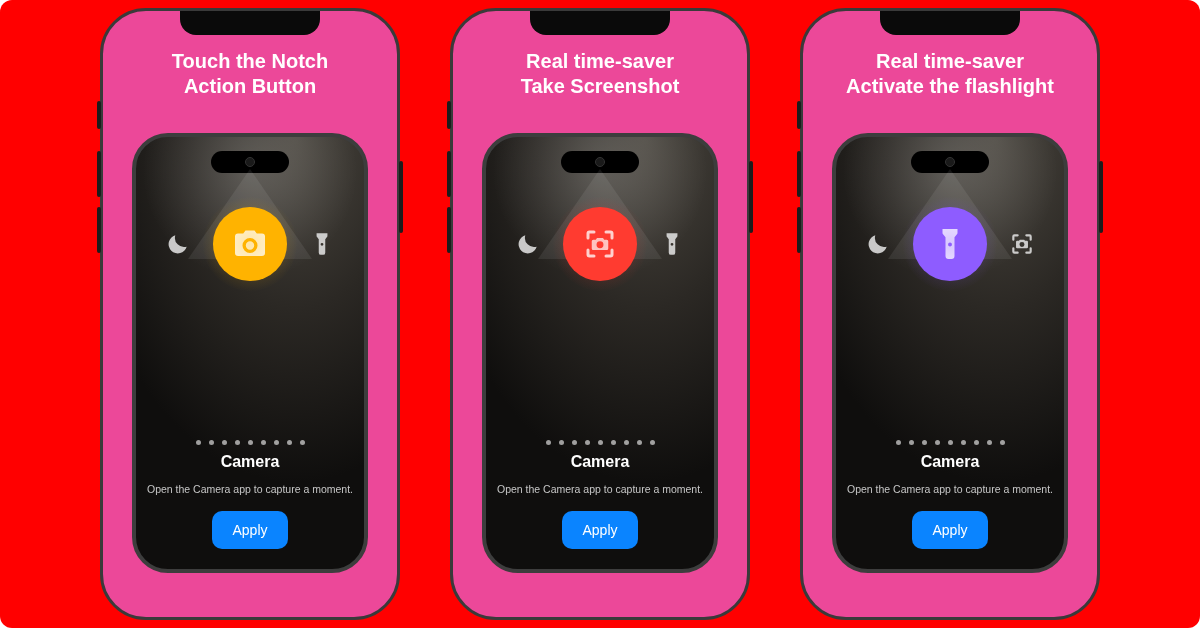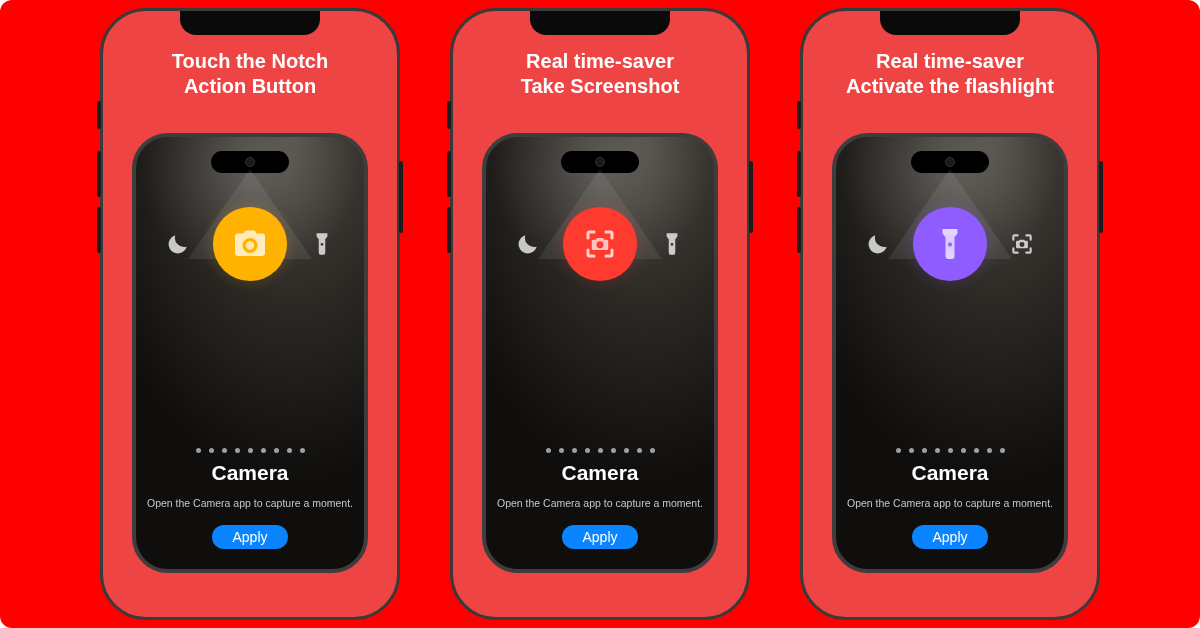--- a/index.html
+++ b/index.html
@@ -1,19 +1,19 @@
 <!DOCTYPE html>
 <html><head>
 <meta charset="utf-8">
 <style>
   *{box-sizing:border-box;margin:0;padding:0}
   html,body{width:1200px;height:628px;overflow:hidden;font-family:-apple-system,BlinkMacSystemFont,"Segoe UI",Helvetica,Arial,sans-serif}
   .stage{width:1200px;height:628px;background:#ff0000;display:flex;align-items:center;justify-content:center;gap:50px;border-radius:12px}
   
-  .phone{position:relative;width:300px;height:612px;background:#ef4444;border:3px solid #3a3a3a;border-radius:46px;color:#fff;display:flex;flex-direction:column;align-items:center;padding:24px 18px 18px}
+  .phone{position:relative;width:300px;height:612px;background:#ec4899;border:3px solid #3a3a3a;border-radius:46px;color:#fff;display:flex;flex-direction:column;align-items:center;padding:24px 18px 18px}
   
   .side-l1,.side-l2,.side-l3,.side-r1{position:absolute;background:#1c1c1c;border-radius:3px}
   .side-l1{left:-6px;top:90px;width:4px;height:28px}
   .side-l2{left:-6px;top:140px;width:4px;height:46px}
   .side-l3{left:-6px;top:196px;width:4px;height:46px}
   .side-r1{right:-6px;top:150px;width:4px;height:72px}
   
   .notch-outer{position:absolute;top:0;left:50%;transform:translateX(-50%);width:140px;height:24px;background:#0a0a0a;border-bottom-left-radius:16px;border-bottom-right-radius:16px}
   .heading{text-align:center;font-weight:700;font-size:20px;line-height:1.25;margin-top:14px;white-space:pre-line}
   
@@ -28,23 +28,23 @@
   .pill{position:relative;margin-top:14px;width:78px;height:22px;background:#000;border-radius:20px;display:flex;align-items:center;justify-content:center}
   .pill .lens{width:10px;height:10px;border-radius:50%;background:#1a1a1a;border:1px solid #333}
   
   .beam{position:absolute;top:32px;left:50%;transform:translateX(-50%);width:0;height:0;border-left:62px solid transparent;border-right:62px solid transparent;border-bottom:90px solid rgba(255,255,255,.08)}
   .icon-row{margin-top:34px;display:flex;align-items:center;gap:22px}
   .side-icon{opacity:.85}
   .glow{width:74px;height:74px;border-radius:50%;display:flex;align-items:center;justify-content:center;position:relative}
   .glow::after{content:"";position:absolute;inset:-10px;border-radius:50%;background:radial-gradient(circle,currentColor 0%,transparent 72%);opacity:.35}
   .dots{margin-top:auto;display:flex;gap:8px;padding-top:10px}
   .dots span{width:5px;height:5px;border-radius:50%;background:rgba(255,255,255,.6)}
-  .feature-title{margin-top:8px;font-size:21px;font-weight:600}
+  .feature-title{margin-top:8px;font-size:16px;font-weight:600}
   .feature-sub{margin-top:12px;font-size:10.5px;color:#c7c7c7}
-  .apply{margin-top:16px;margin-bottom:20px;background:#0a84ff;color:#fff;border:none;font-size:14px;font-weight:500;padding:4px 20px;border-radius:15px}
+  .apply{margin-top:16px;margin-bottom:20px;background:#0a84ff;color:#fff;border:none;font-size:14px;font-weight:500;padding:11px 20px;border-radius:10px}
   svg{display:block}
 </style>
 </head>
 <body>
 
 <div class="stage">
 
 <div class="phone">
       <div class="side-l1"></div>
       <div class="side-l2"></div>

